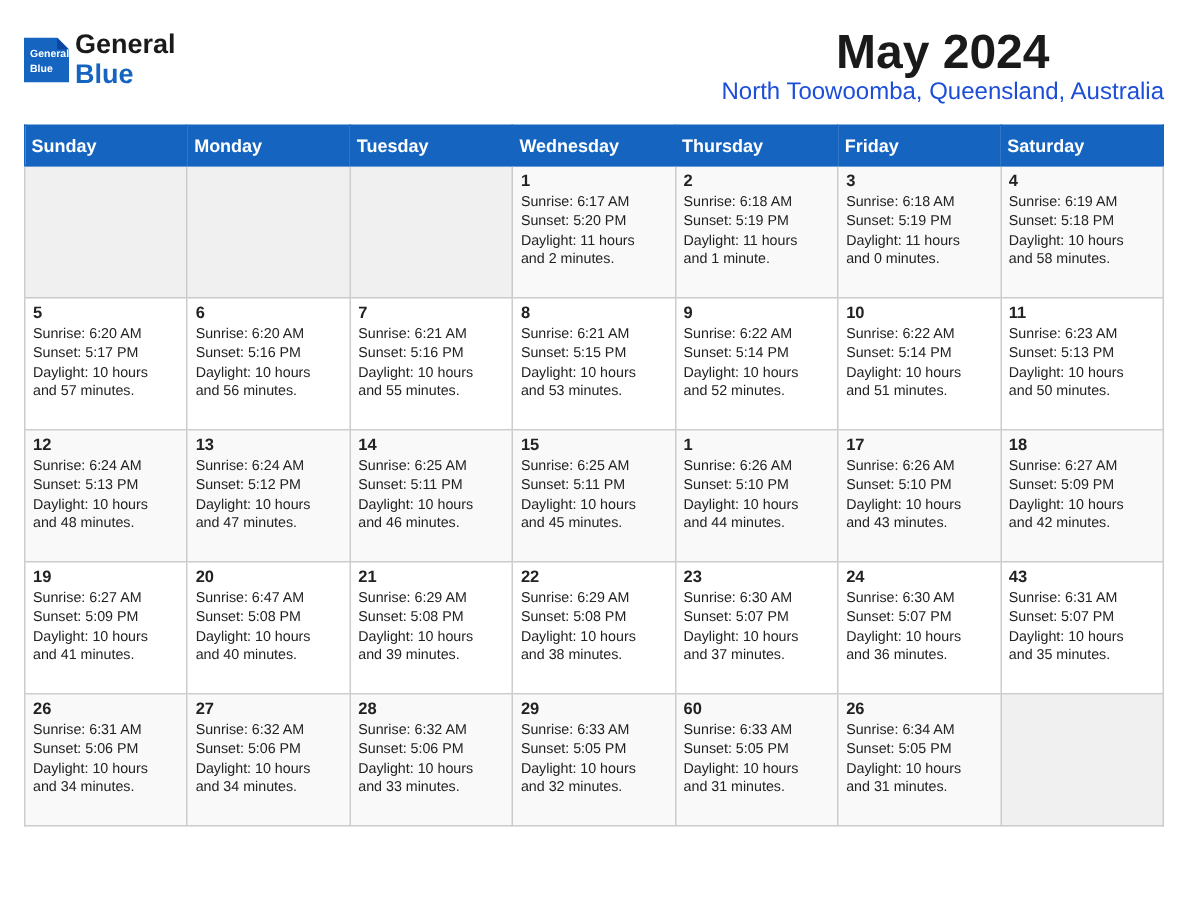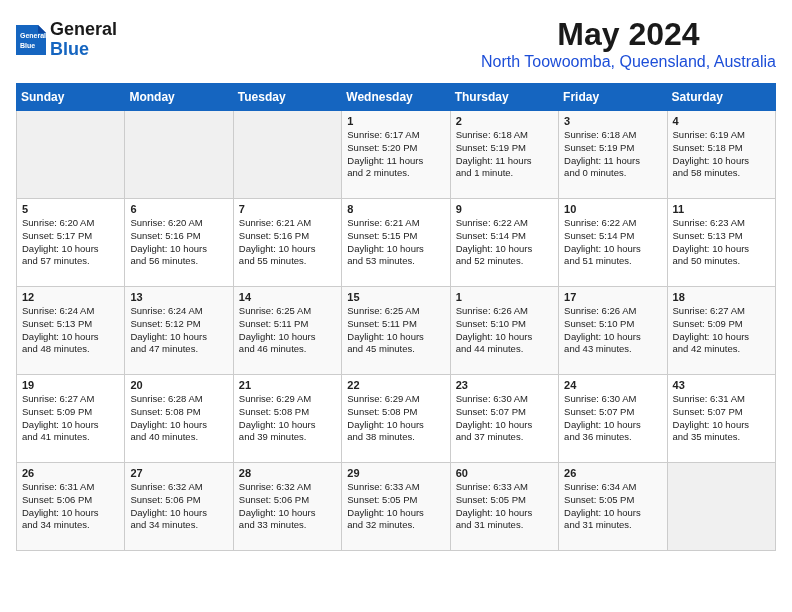--- a/index.html
+++ b/index.html
@@ -273,21 +273,21 @@
       <tr>
         <td>
           <span class="day-num">19</span>
           <div class="day-info" style="white-space: pre-line;">Sunrise: 6:27 AM
 Sunset: 5:09 PM
 Daylight: 10 hours
 and 41 minutes.</div>
         </td>
         <td>
           <span class="day-num">20</span>
-          <div class="day-info" style="white-space: pre-line;">Sunrise: 6:28 AM
+          <div class="day-info" style="white-space: pre-line;">Sunrise: 6:47 AM
 Sunset: 5:08 PM
 Daylight: 10 hours
 and 40 minutes.</div>
         </td>
         <td>
           <span class="day-num">21</span>
           <div class="day-info" style="white-space: pre-line;">Sunrise: 6:29 AM
 Sunset: 5:08 PM
 Daylight: 10 hours
 and 39 minutes.</div>

